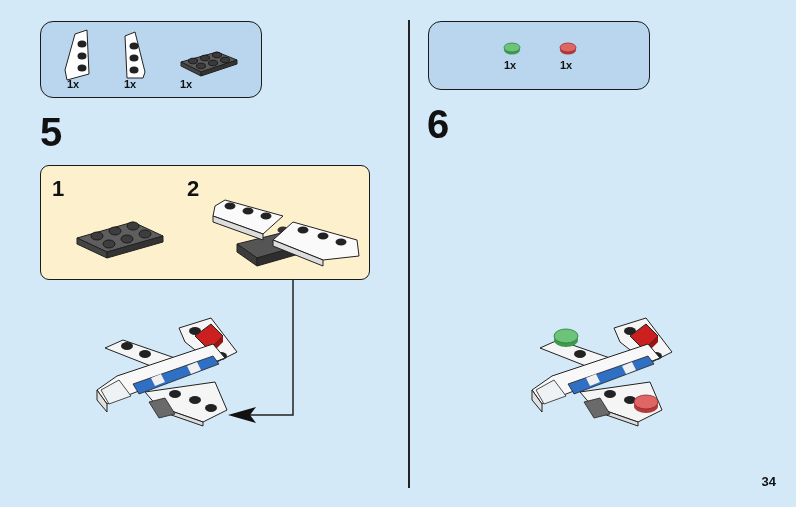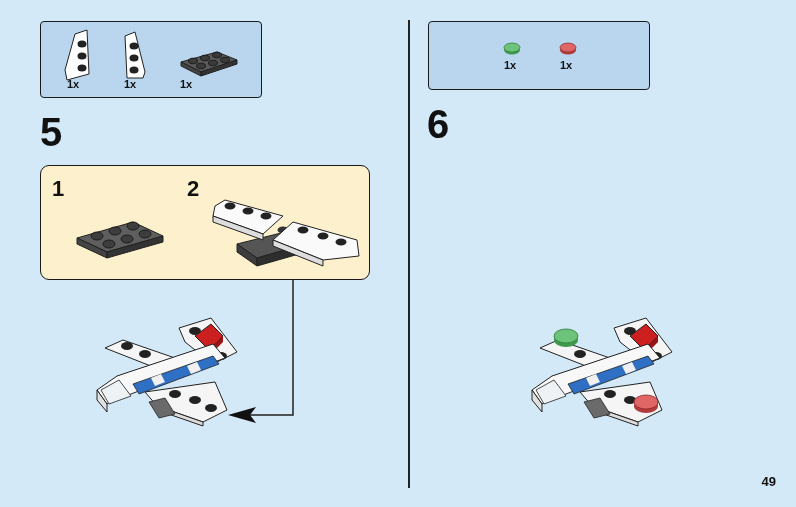--- a/index.html
+++ b/index.html
@@ -1,17 +1,17 @@
 <!DOCTYPE html>
 <html><head>
 <meta charset="utf-8">
 <style>
   html, body { margin:0; padding:0; }
   body { width:796px; height:507px; background:#d4e9f7; position:relative; overflow:hidden; font-family:"Liberation Sans", sans-serif; }
-  .parts-box { position:absolute; background:#b9d6ee; border:1.5px solid #1a1a1a; border-radius:4px; box-sizing:border-box; }
+  .parts-box { position:absolute; background:#b9d6ee; border:1.5px solid #1a1a1a; border-radius:13px; box-sizing:border-box; }
   .qty { position:absolute; font-weight:bold; font-size:11px; color:#111; }
   .step-num { position:absolute; font-weight:bold; font-size:40px; color:#111; line-height:1; }
   .sub-box { position:absolute; left:40px; top:165px; width:330px; height:115px; background:#fdf0cc; border:1.5px solid #1a1a1a; border-radius:9px; box-sizing:border-box; }
   .sub-num { position:absolute; font-weight:bold; font-size:22px; color:#111; line-height:1; }
   .divider { position:absolute; left:408px; top:20px; width:1.5px; height:468px; background:#222; }
   .page-num { position:absolute; right:20px; bottom:18px; font-weight:bold; font-size:13px; color:#111; }
   svg { position:absolute; overflow:visible; }
 </style>
 </head>
 <body>
@@ -159,13 +159,13 @@
   <polygon points="62,88 108,104 108,108 62,92" fill="#ddd" stroke="#222" stroke-width="1"></polygon>
   <g fill="#222">
       <ellipse cx="80" cy="76" rx="6" ry="4"></ellipse>
       <ellipse cx="100" cy="82" rx="6" ry="4"></ellipse>
     </g>
   <ellipse cx="116" cy="88" rx="12" ry="7" fill="#b23a3a"></ellipse>
   <ellipse cx="116" cy="84" rx="12" ry="7" fill="#e06666" stroke="#8a2a2a" stroke-width="0.8"></ellipse>
   <polygon points="54,84 70,80 80,96 64,100" fill="#6a6a6a" stroke="#222" stroke-width="0.8"></polygon>
 </svg>
 
-<span class="page-num">49</span>
+<span class="page-num">34</span>
 
 </body></html>

